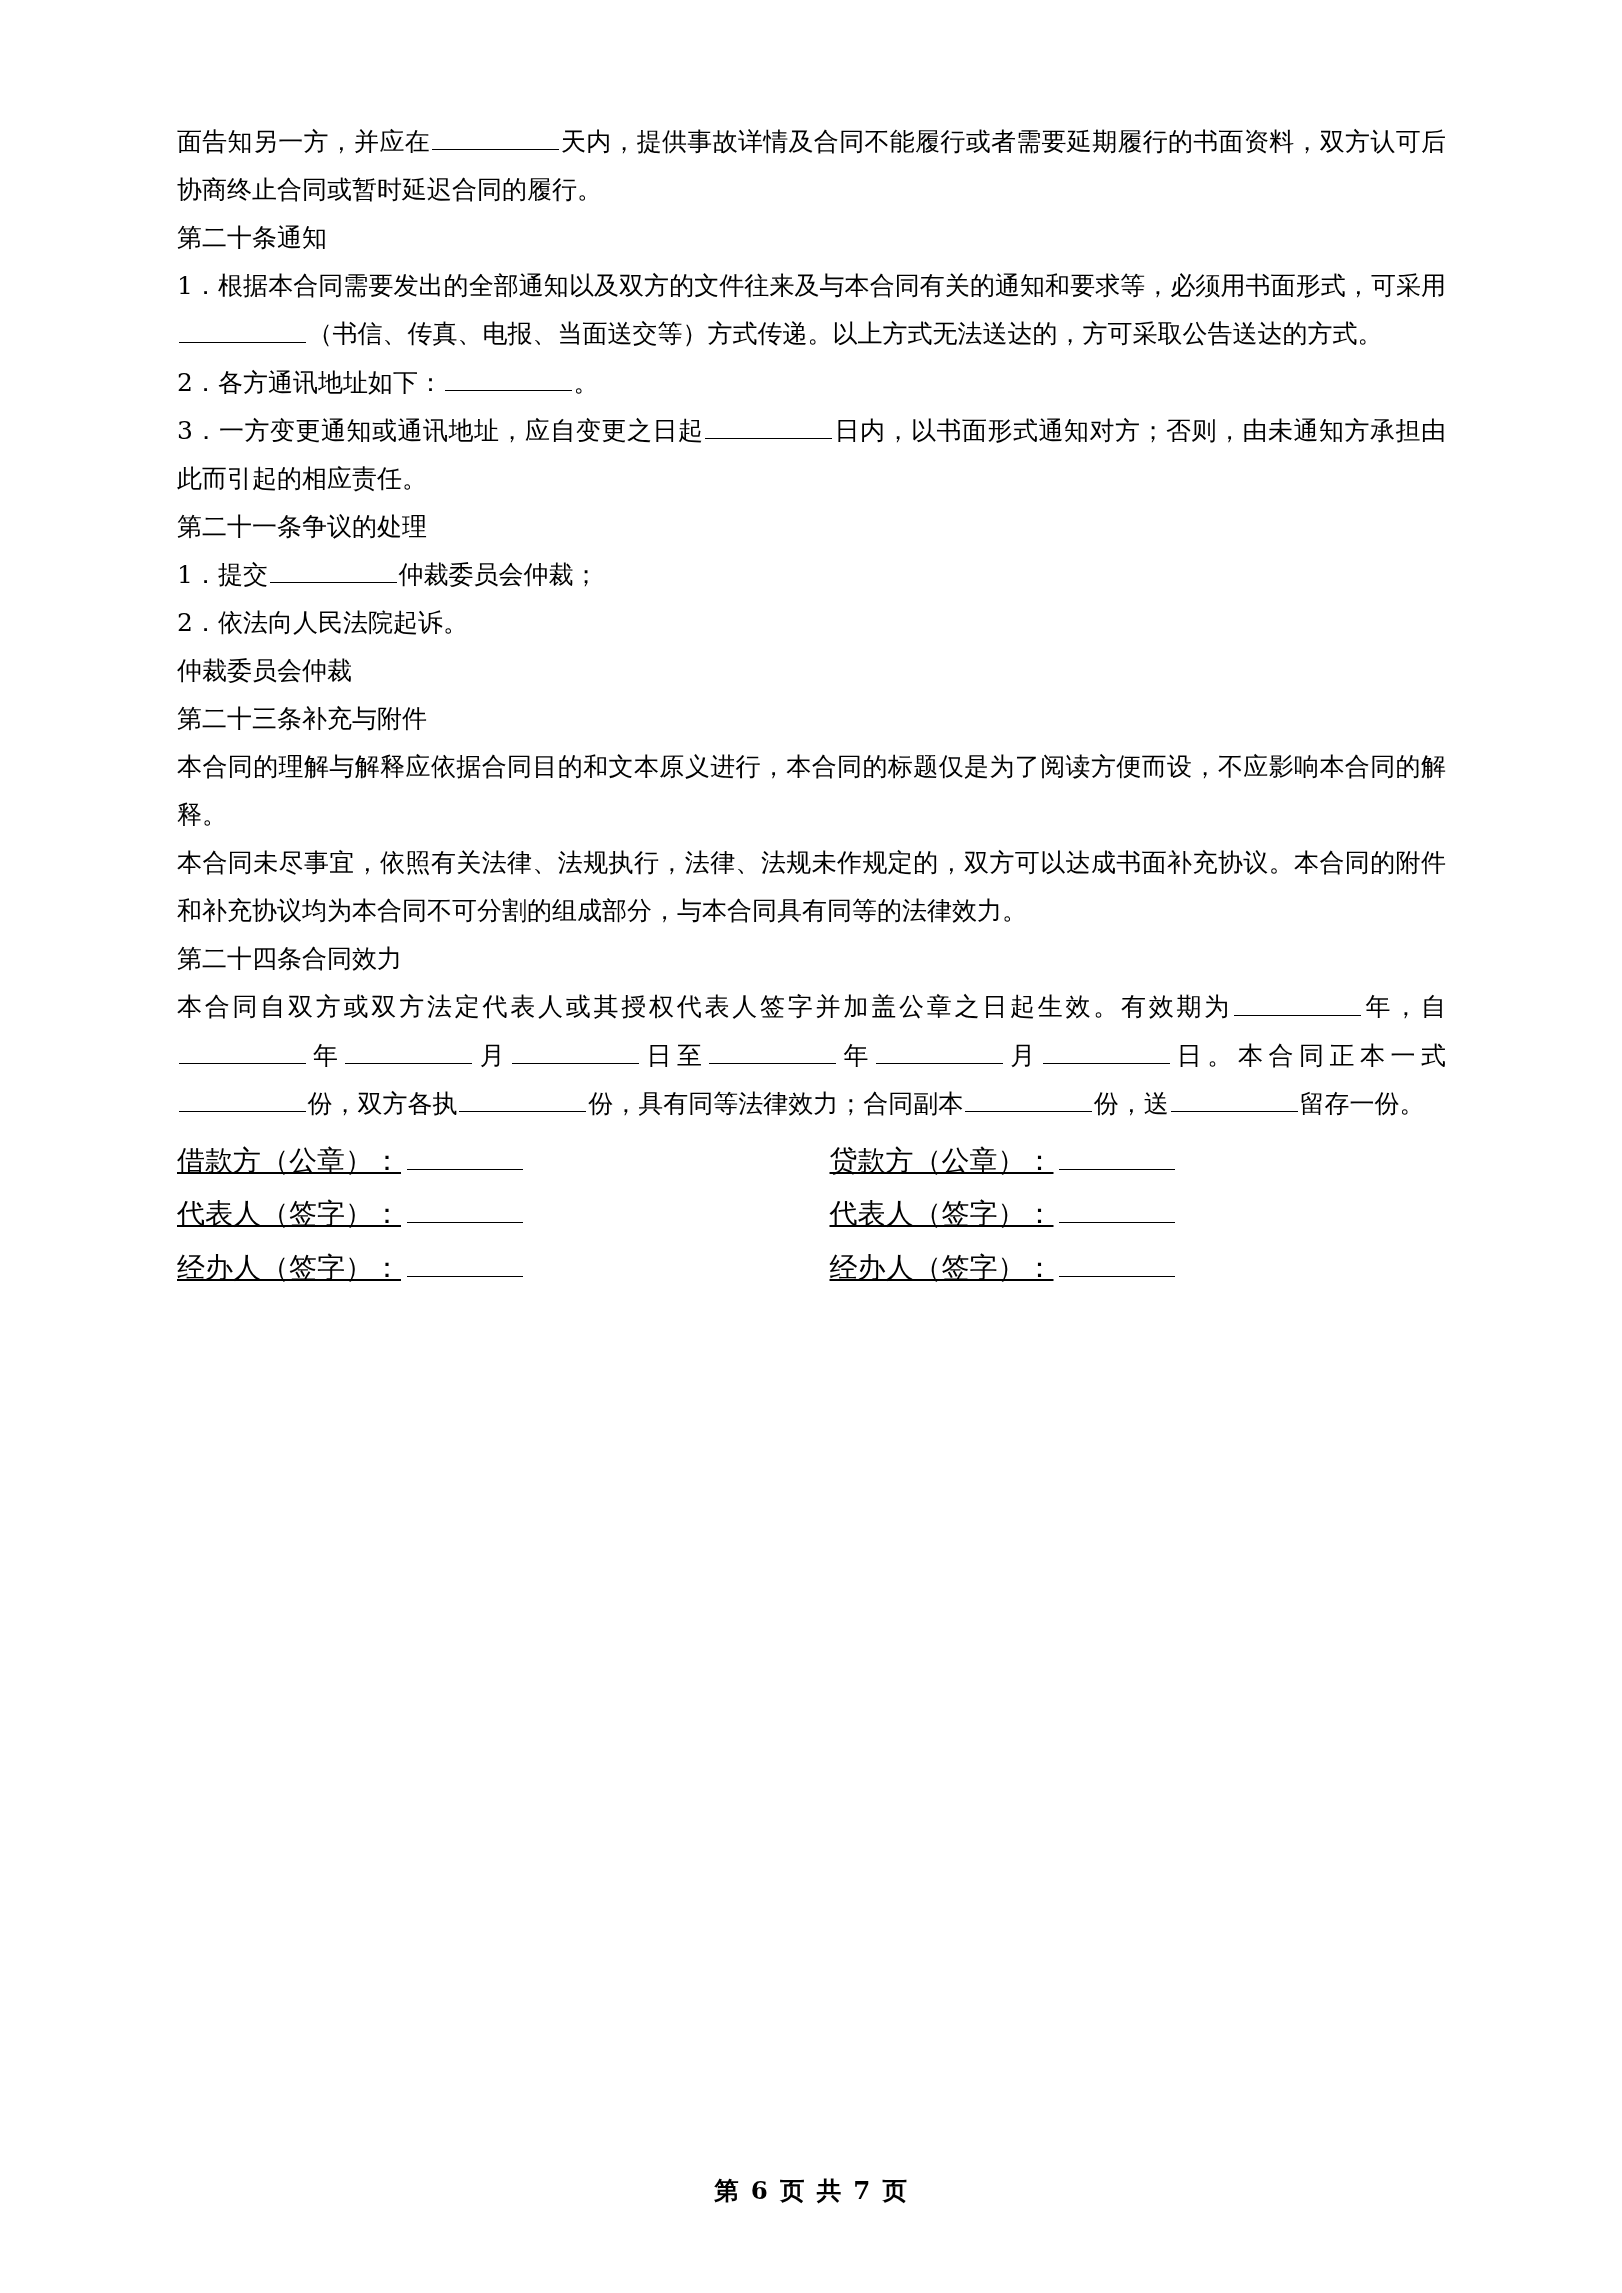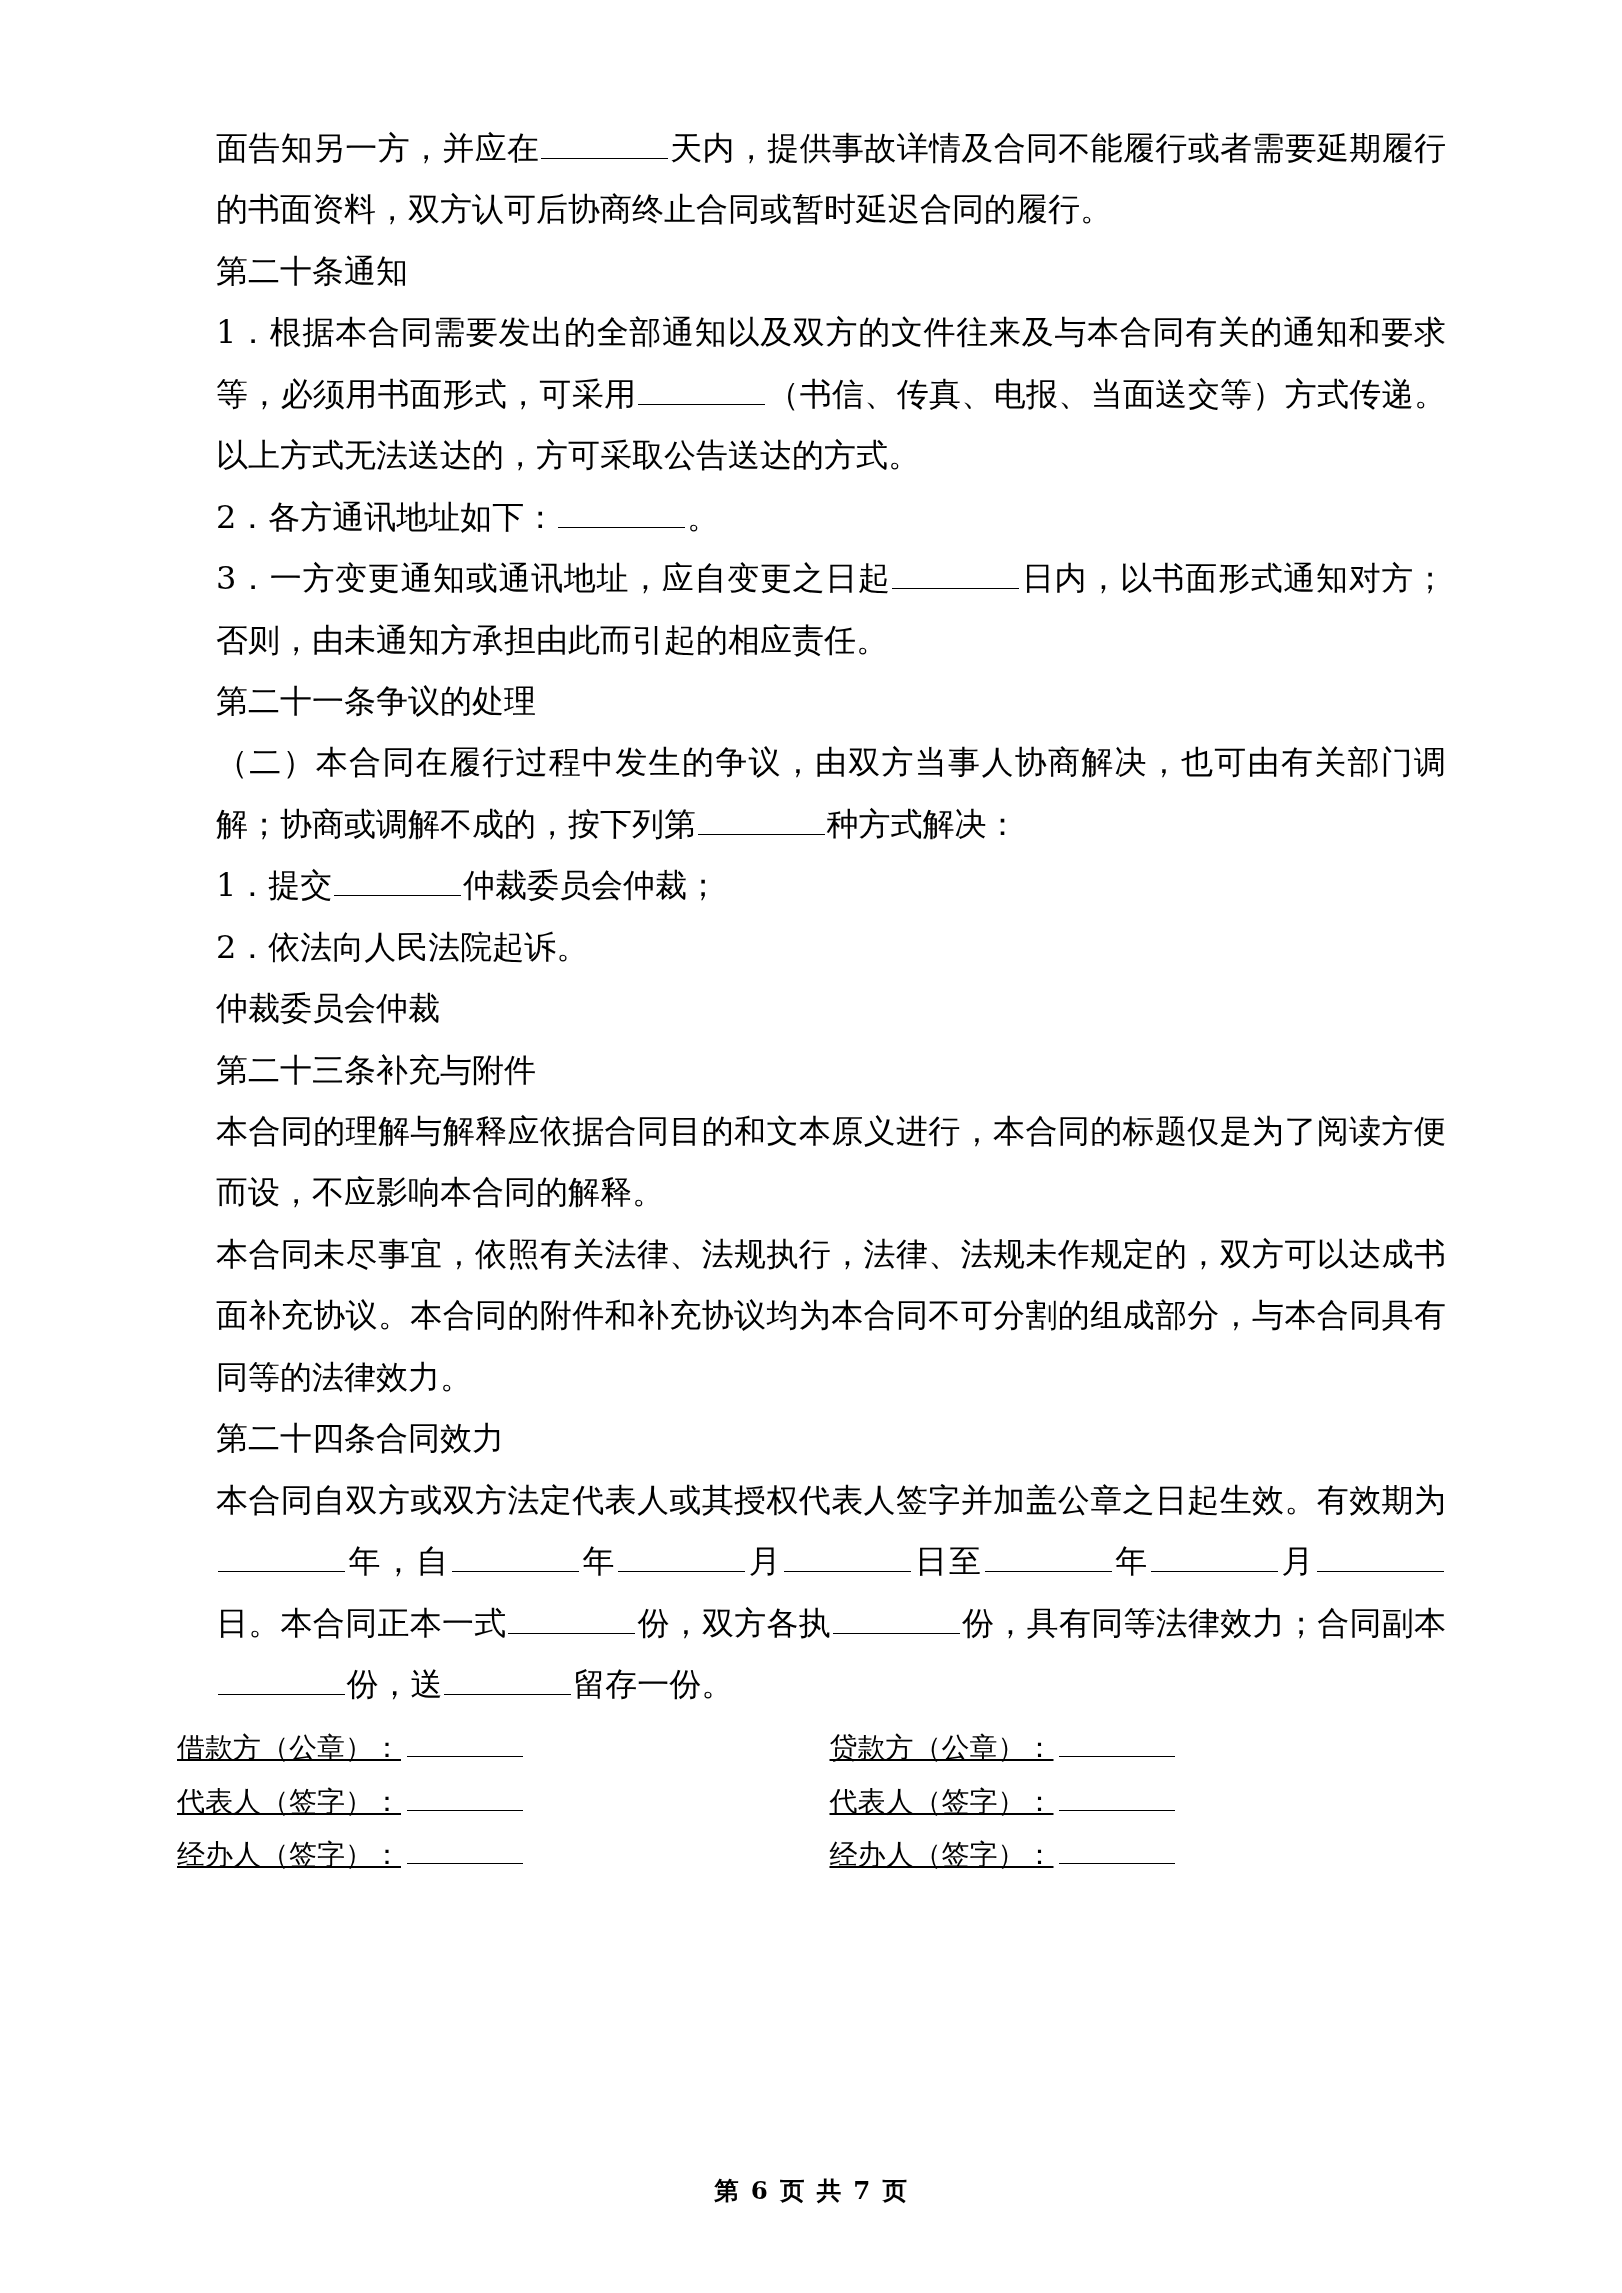--- a/index.html
+++ b/index.html
@@ -14,25 +14,24 @@
   .page {
     position: relative;
     width: 1623px;
     height: 2294px;
     background: #ffffff;
     box-sizing: border-box;
     padding: 118px 177px 0 177px;
     overflow: hidden;
   }
   .doc-body {
-    font-size: 32px;
+    font-size: 25px;
     line-height: 1.92;
     text-align: justify;
     text-justify: inter-ideograph;
-    margin-left: 39px;
   }
   .para {
     margin: 0;
     padding: 0;
     text-indent: 0;
   }
   .blank {
     display: inline-block;
     border-bottom: 1.8px solid #000;
     vertical-align: baseline;
@@ -81,21 +80,20 @@
 
 <div class="page">
 
   <div class="doc-body" id="doc-body">
       <div class="para"><span>面告知另一方，并应在</span><span class="blank b-md"></span><span>天内，提供事故详情及合同不能履行或者需要延期履行的书面资料，双方认可后协商终止合同或暂时延迟合同的履行。</span></div>
       <div class="para"><span>第二十条通知</span></div>
       <div class="para"><span>1．根据本合同需要发出的全部通知以及双方的文件往来及与本合同有关的通知和要求等，必须用书面形式，可采用</span><span class="blank b-md"></span><span>（书信、传真、电报、当面送交等）方式传递。以上方式无法送达的，方可采取公告送达的方式。</span></div>
       <div class="para"><span>2．各方通讯地址如下：</span><span class="blank b-md"></span><span>。</span></div>
       <div class="para"><span>3．一方变更通知或通讯地址，应自变更之日起</span><span class="blank b-md"></span><span>日内，以书面形式通知对方；否则，由未通知方承担由此而引起的相应责任。</span></div>
       <div class="para"><span>第二十一条争议的处理</span></div>
-      <div class="para"><span>（二）本合同在履行过程中发生的争议，由双方当事人协商解决，也可由有关部门调解；协商或调解不成的，按下列第</span><span class="blank b-md"></span><span>种方式解决：</span></div>
       <div class="para"><span>1．提交</span><span class="blank b-md"></span><span>仲裁委员会仲裁；</span></div>
       <div class="para"><span>2．依法向人民法院起诉。</span></div>
       <div class="para"><span>仲裁委员会仲裁</span></div>
       <div class="para"><span>第二十三条补充与附件</span></div>
       <div class="para"><span>本合同的理解与解释应依据合同目的和文本原义进行，本合同的标题仅是为了阅读方便而设，不应影响本合同的解释。</span></div>
       <div class="para"><span>本合同未尽事宜，依照有关法律、法规执行，法律、法规未作规定的，双方可以达成书面补充协议。本合同的附件和补充协议均为本合同不可分割的组成部分，与本合同具有同等的法律效力。</span></div>
       <div class="para"><span>第二十四条合同效力</span></div>
       <div class="para"><span>本合同自双方或双方法定代表人或其授权代表人签字并加盖公章之日起生效。有效期为</span><span class="blank b-md"></span><span>年，自</span><span class="blank b-md"></span><span>年</span><span class="blank b-md"></span><span>月</span><span class="blank b-md"></span><span>日至</span><span class="blank b-md"></span><span>年</span><span class="blank b-md"></span><span>月</span><span class="blank b-md"></span><span>日。本合同正本一式</span><span class="blank b-md"></span><span>份，双方各执</span><span class="blank b-md"></span><span>份，具有同等法律效力；合同副本</span><span class="blank b-md"></span><span>份，送</span><span class="blank b-md"></span><span>留存一份。</span></div>
     </div>
 

